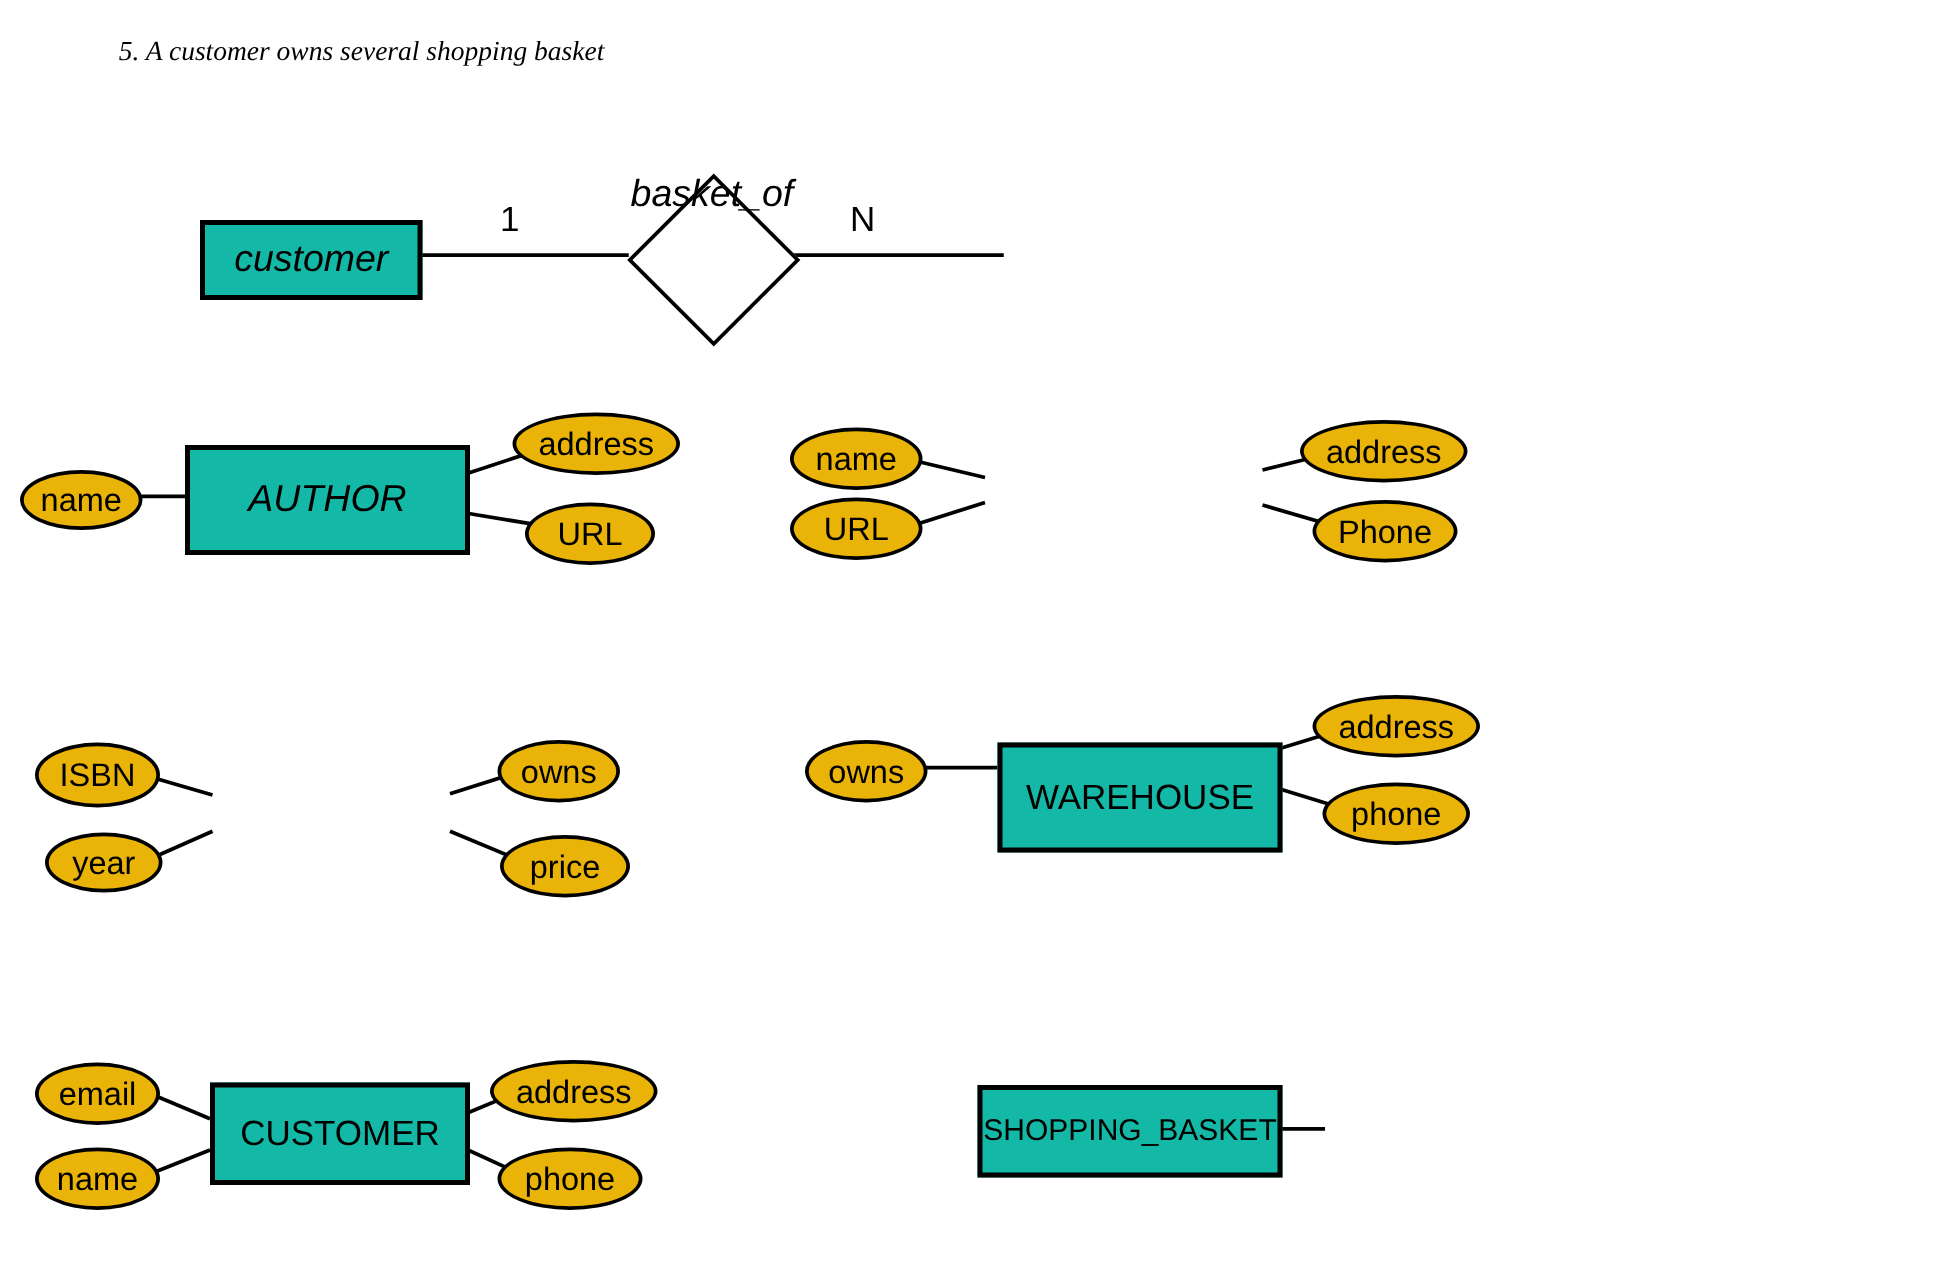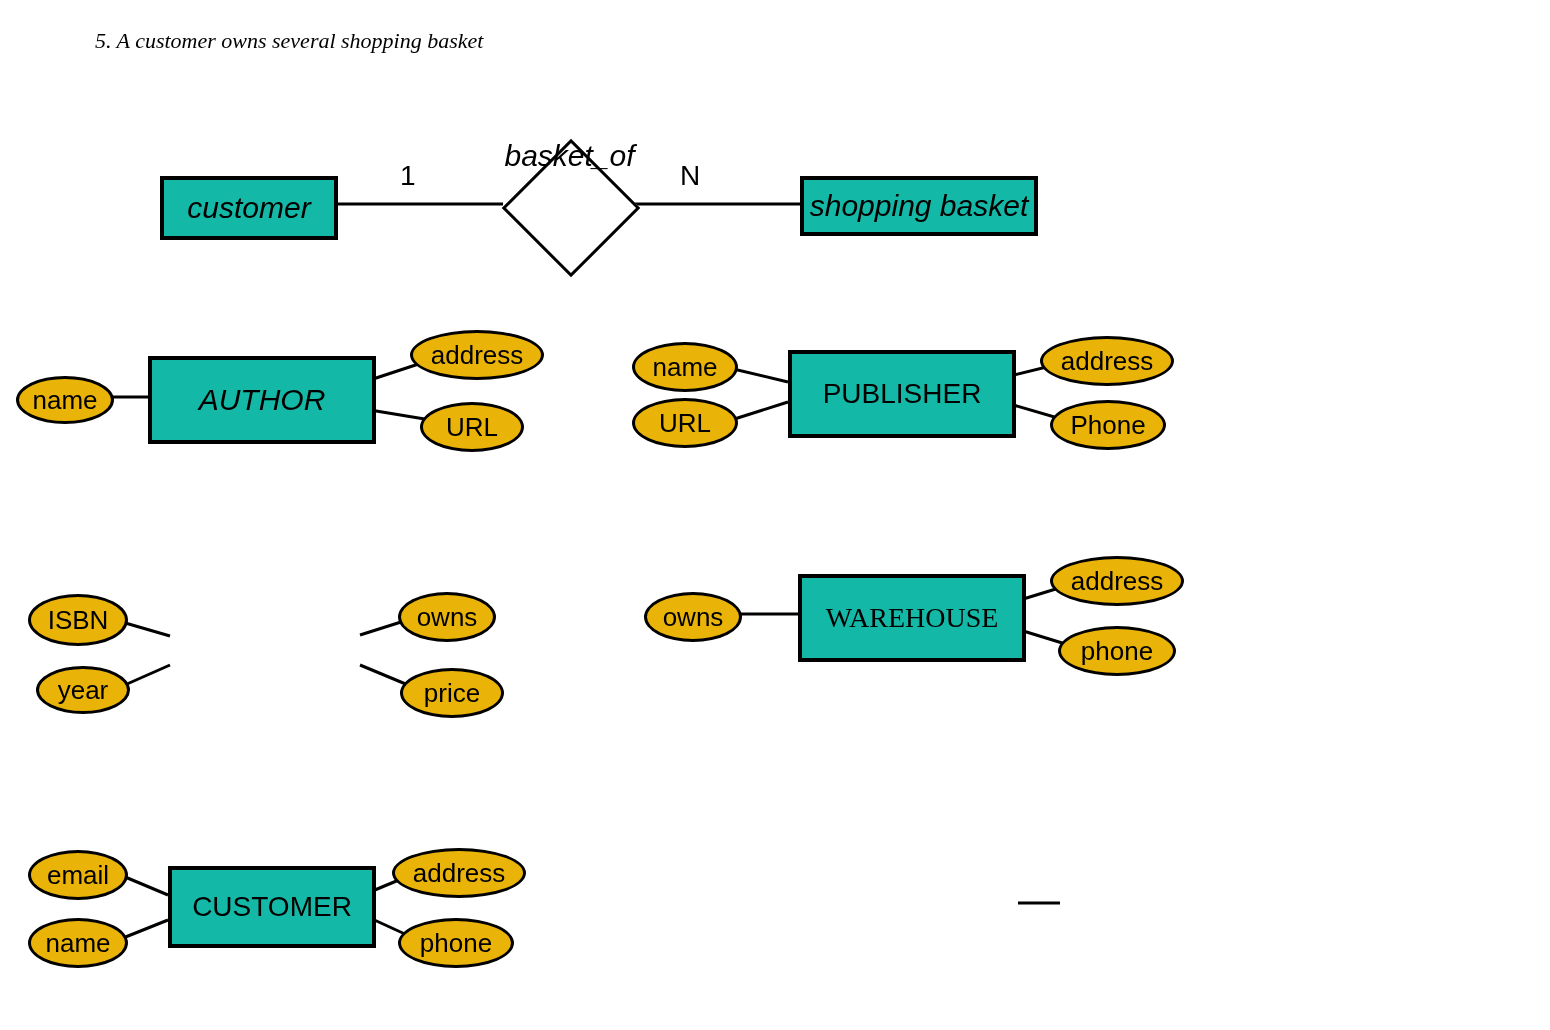--- a/index.html
+++ b/index.html
@@ -53,43 +53,42 @@
     <line x1="1018" y1="903" x2="1060" y2="903"></line>
   </svg>
 
   <div class="entity italic" style="left:160px;top:176px;width:170px;height:56px">customer</div>
   <div class="card" style="left:400px;top:160px">1</div>
   <div class="diamond" style="left:472px;top:139px;width:195px;height:130px">
     <div class="shape" style="left:50px;top:20px;width:92px;height:92px"></div>
     <div class="label">basket_of</div>
   </div>
   <div class="card" style="left:680px;top:160px">N</div>
-  <div class="entity italic" style="left:800px;top:176px;width:230px;height:52px">shopping basket</div>
 
   <div class="attr" style="left:16px;top:376px;width:92px;height:42px">name</div>
   <div class="entity italic" style="left:148px;top:356px;width:220px;height:80px">AUTHOR</div>
   <div class="attr" style="left:410px;top:330px;width:128px;height:44px">address</div>
   <div class="attr" style="left:420px;top:402px;width:98px;height:44px">URL</div>
 
   <div class="attr" style="left:632px;top:342px;width:100px;height:44px">name</div>
   <div class="attr" style="left:632px;top:398px;width:100px;height:44px">URL</div>
-  <div class="entity" style="left:788px;top:350px;width:220px;height:80px;font-family:Arial,sans-serif;font-size:28px">PUBLISHER</div>
   <div class="attr" style="left:1040px;top:336px;width:128px;height:44px">address</div>
   <div class="attr" style="left:1050px;top:400px;width:110px;height:44px">Phone</div>
 
   <div class="attr" style="left:28px;top:594px;width:94px;height:46px">ISBN</div>
   <div class="attr" style="left:36px;top:666px;width:88px;height:42px">year</div>
   <div class="attr" style="left:398px;top:592px;width:92px;height:44px">owns</div>
   <div class="attr" style="left:400px;top:668px;width:98px;height:44px">price</div>
 
   <div class="attr" style="left:644px;top:592px;width:92px;height:44px">owns</div>
-  <div class="entity" style="left:798px;top:574px;width:220px;height:80px;font-family:Liberation Serif, serif;font-size:28px">WAREHOUSE</div>
+  <div class="entity" style="left:798px;top:594px;width:220px;height:80px;font-family:Liberation Sans, sans-serif;font-size:28px">WAREHOUSE</div>
   <div class="attr" style="left:1050px;top:556px;width:128px;height:44px">address</div>
   <div class="attr" style="left:1058px;top:626px;width:112px;height:44px">phone</div>
 
   <div class="attr" style="left:28px;top:850px;width:94px;height:44px">email</div>
   <div class="attr" style="left:28px;top:918px;width:94px;height:44px">name</div>
   <div class="entity" style="left:168px;top:866px;width:200px;height:74px;font-family:Arial,sans-serif;font-size:28px">CUSTOMER</div>
   <div class="attr" style="left:392px;top:848px;width:128px;height:44px">address</div>
   <div class="attr" style="left:398px;top:918px;width:110px;height:44px">phone</div>
 
+  <div class="entity" style="left:782px;top:868px;width:236px;height:66px;font-family:Arial,sans-serif;font-size:24px">SHOPPING_BASKET</div>
 
 </div>
 
 </body></html>

